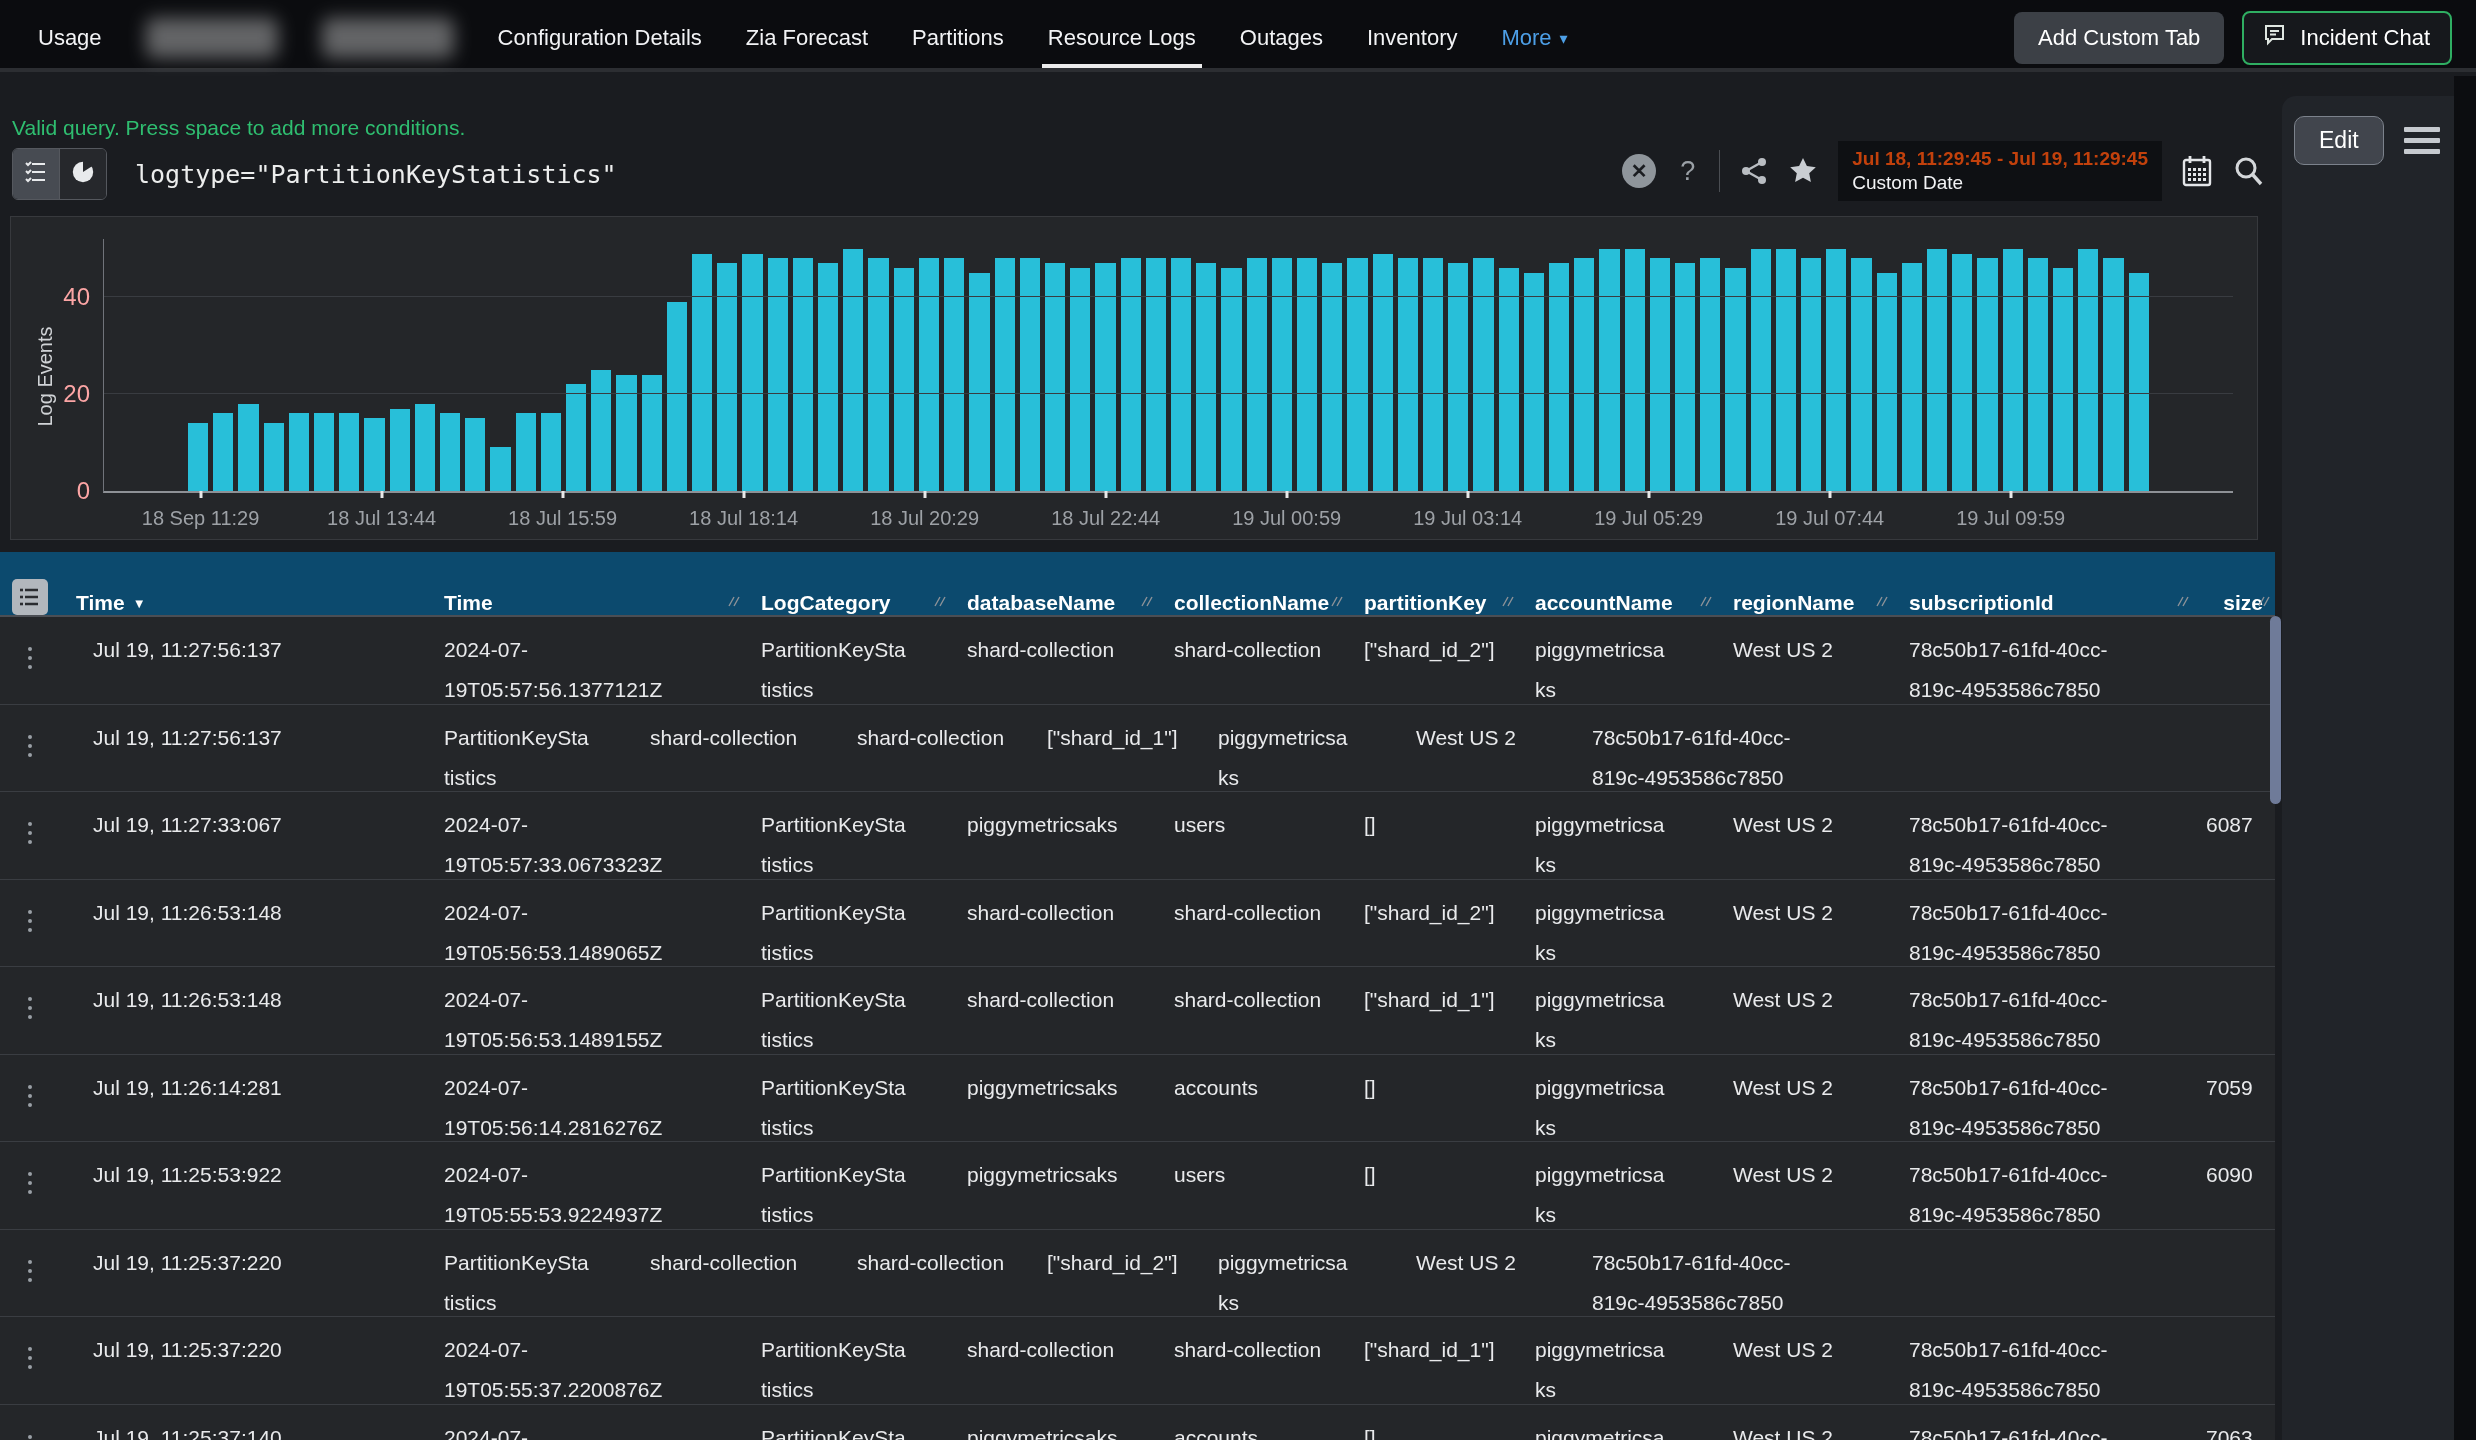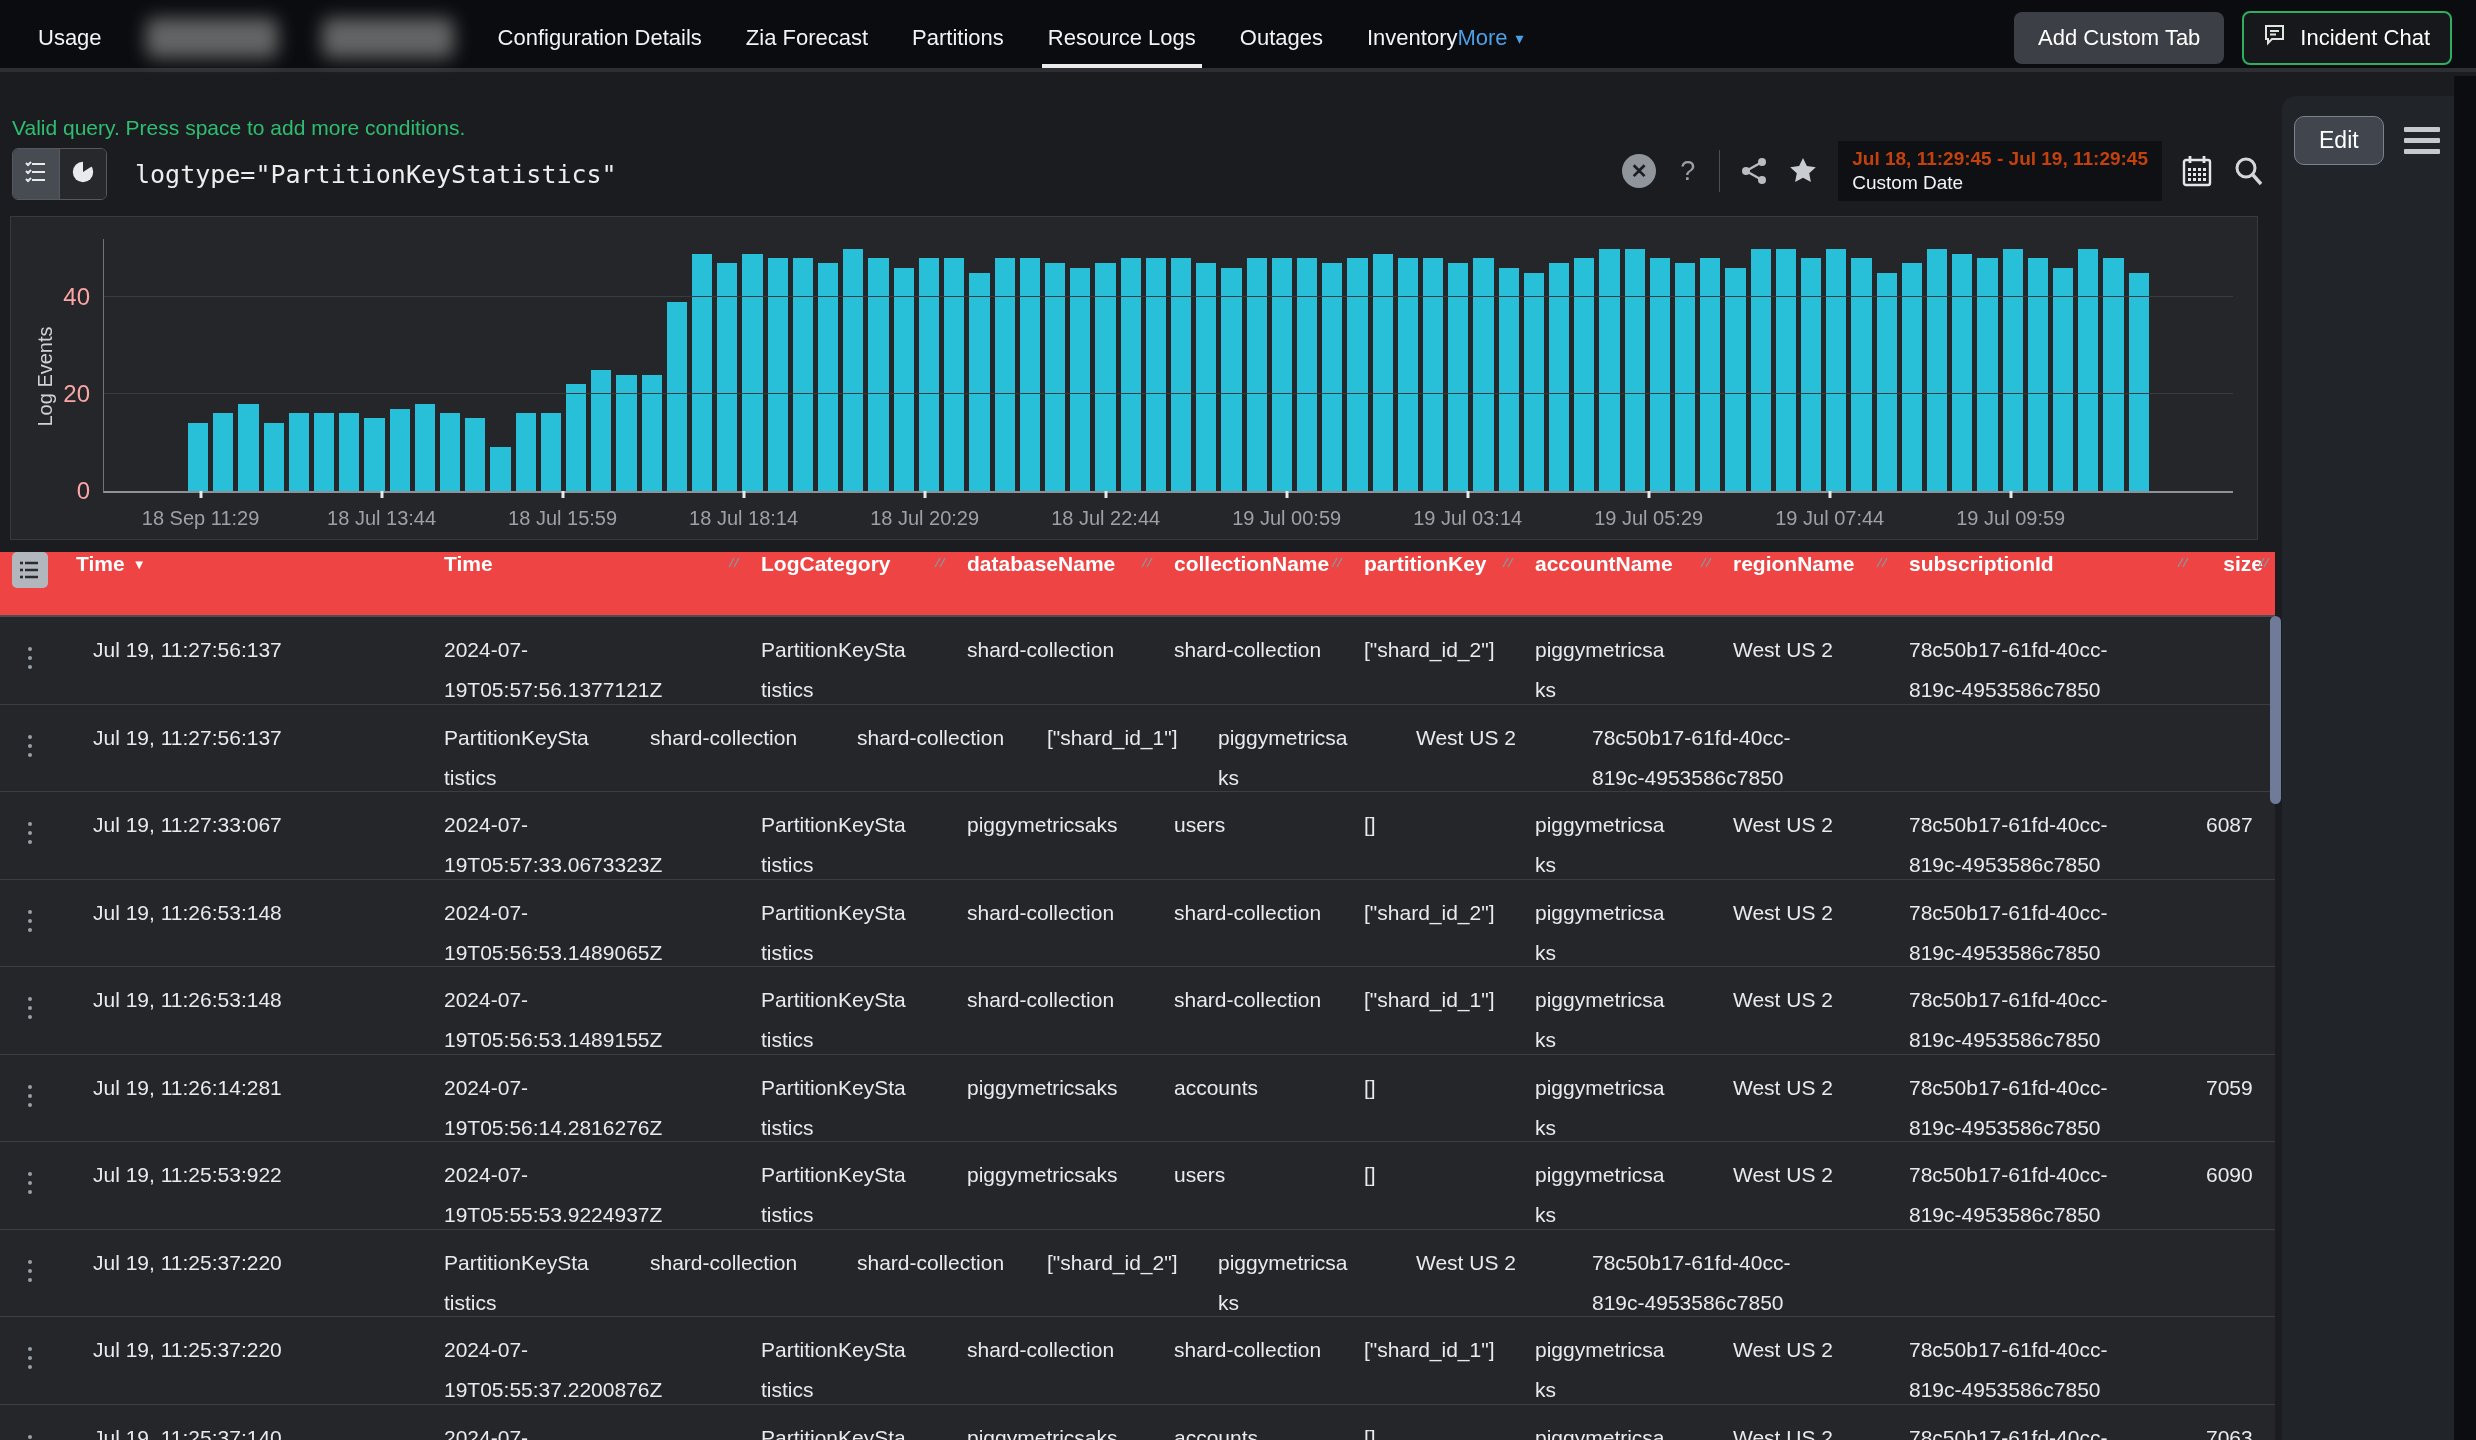--- a/index.html
+++ b/index.html
@@ -1,21 +1,21 @@
 <!DOCTYPE html>
 <html><head>
 <meta charset="utf-8">
 <style>
   html,body{margin:0;padding:0}
   body{width:2476px;height:1440px;position:relative;overflow:hidden;
        background:#1a1c20;color:#e9eaec;font-family:"Liberation Sans",sans-serif;}
 
   
   .nav{position:absolute;top:0;left:0;right:0;height:72px;background:#0b0c0f;
-       display:flex;align-items:center;padding:8px 24px 0 38px;box-sizing:border-box;
+       display:flex;align-items:center;gap:44px;padding:8px 24px 0 38px;box-sizing:border-box;
        border-bottom:4px solid #2c2e32;z-index:5}
   .nav-tabs{display:flex;align-items:center;gap:44px;height:100%}
   .tab{font-size:22px;color:#f2f3f5;height:100%;display:flex;align-items:center;
        position:relative;white-space:nowrap;cursor:pointer}
   .tab.active::after{content:"";position:absolute;left:-6px;right:-6px;bottom:0;height:4px;background:#ececec}
   .tab-blob{width:132px;height:40px;border-radius:8px;background:#7a7b7d;filter:blur(9px);opacity:.8}
   .more{color:#4d9fe6;font-size:22px;display:flex;align-items:center;gap:8px;cursor:pointer;white-space:nowrap}
   .more .chev{font-size:16px}
   .nav-right{margin-left:auto;display:flex;align-items:center;gap:18px}
   .btn-add{background:#3c4046;border-radius:8px;padding:13px 24px;font-size:22px;color:#fff;white-space:nowrap;cursor:pointer}
@@ -57,21 +57,21 @@
         border-bottom:2px solid #8e9196}
   .grid{position:absolute;left:0;right:0;height:1px;background:#393c41}
   .ytick{position:absolute;right:calc(100% + 14px);transform:translateY(50%);font-size:24px;color:#fca5a5}
   .bars{position:absolute;left:84px;right:84px;top:0;bottom:0;display:flex;align-items:flex-end;gap:5px}
   .bar{flex:1 1 0}
   .xlab{position:absolute;top:calc(100% + 16px);transform:translateX(-50%);font-size:20px;color:#9da1a6;white-space:nowrap}
   .xtick{position:absolute;top:100%;width:3px;height:7px;background:#e8e8e8;transform:translateX(-50%)}
 
   
   .table{position:absolute;left:0;top:552px;width:2275px;bottom:0;background:#242629;overflow:hidden}
-  .thead{display:flex;height:63px;background:#ef4444;border-bottom:2px solid #4b4e54;align-items:flex-start}
+  .thead{display:flex;height:63px;background:#0c4a6e;border-bottom:2px solid #4b4e54;align-items:flex-end}
   .th{box-sizing:border-box;padding-left:16px;font-weight:bold;font-size:21px;color:#fff;
       position:relative;display:flex;align-items:center;gap:8px}
   .th .rz{position:absolute;right:5px;bottom:3px}
   .sort{font-size:13px;color:#fff}
   .icon-cell{width:60px;box-sizing:border-box;display:flex;align-items:center;justify-content:center;flex:none}
   .thead-icon{width:36px;height:36px;background:#b2b7bd;border-radius:5px;display:flex;align-items:center;justify-content:center}
   .tr{display:flex;border-bottom:1px solid #3a3d42;height:87.5px;box-sizing:border-box;align-items:flex-start}
   .td{box-sizing:border-box;padding-left:16px;padding-top:13px;font-size:21px;line-height:40px;color:#e9eaec}
   .td.c-time_local{padding-left:33px}
   .td.c-logCategory{padding-right:45px;word-break:break-all}

